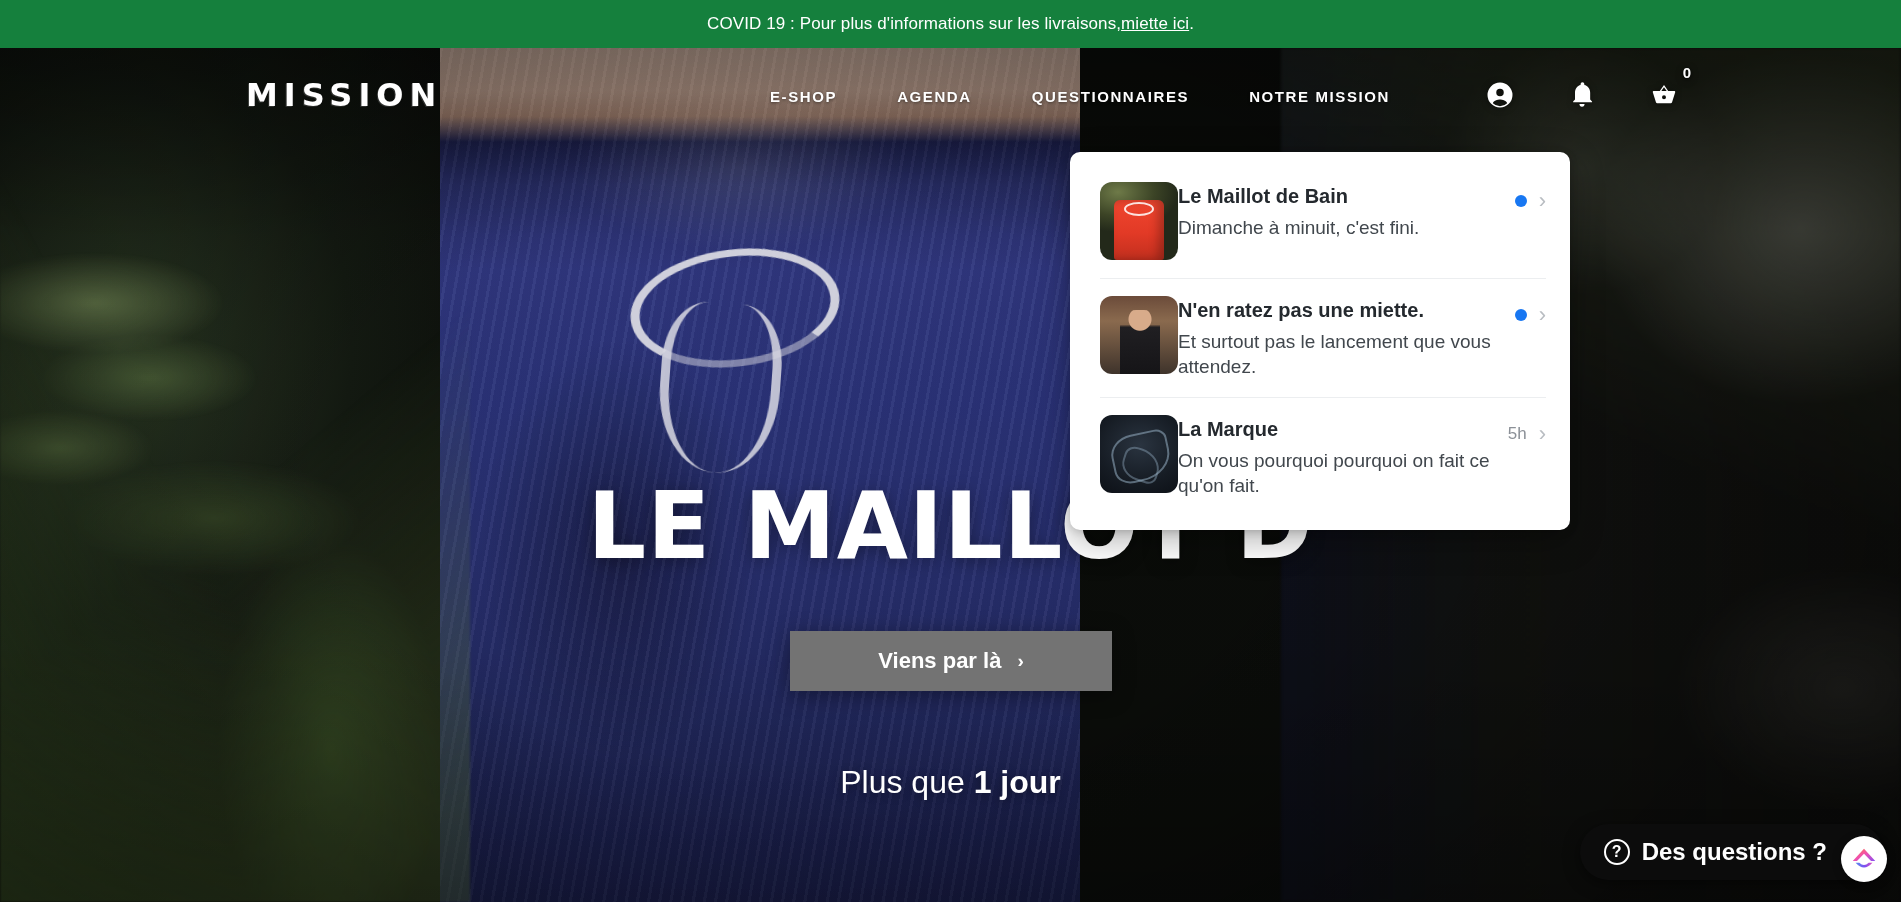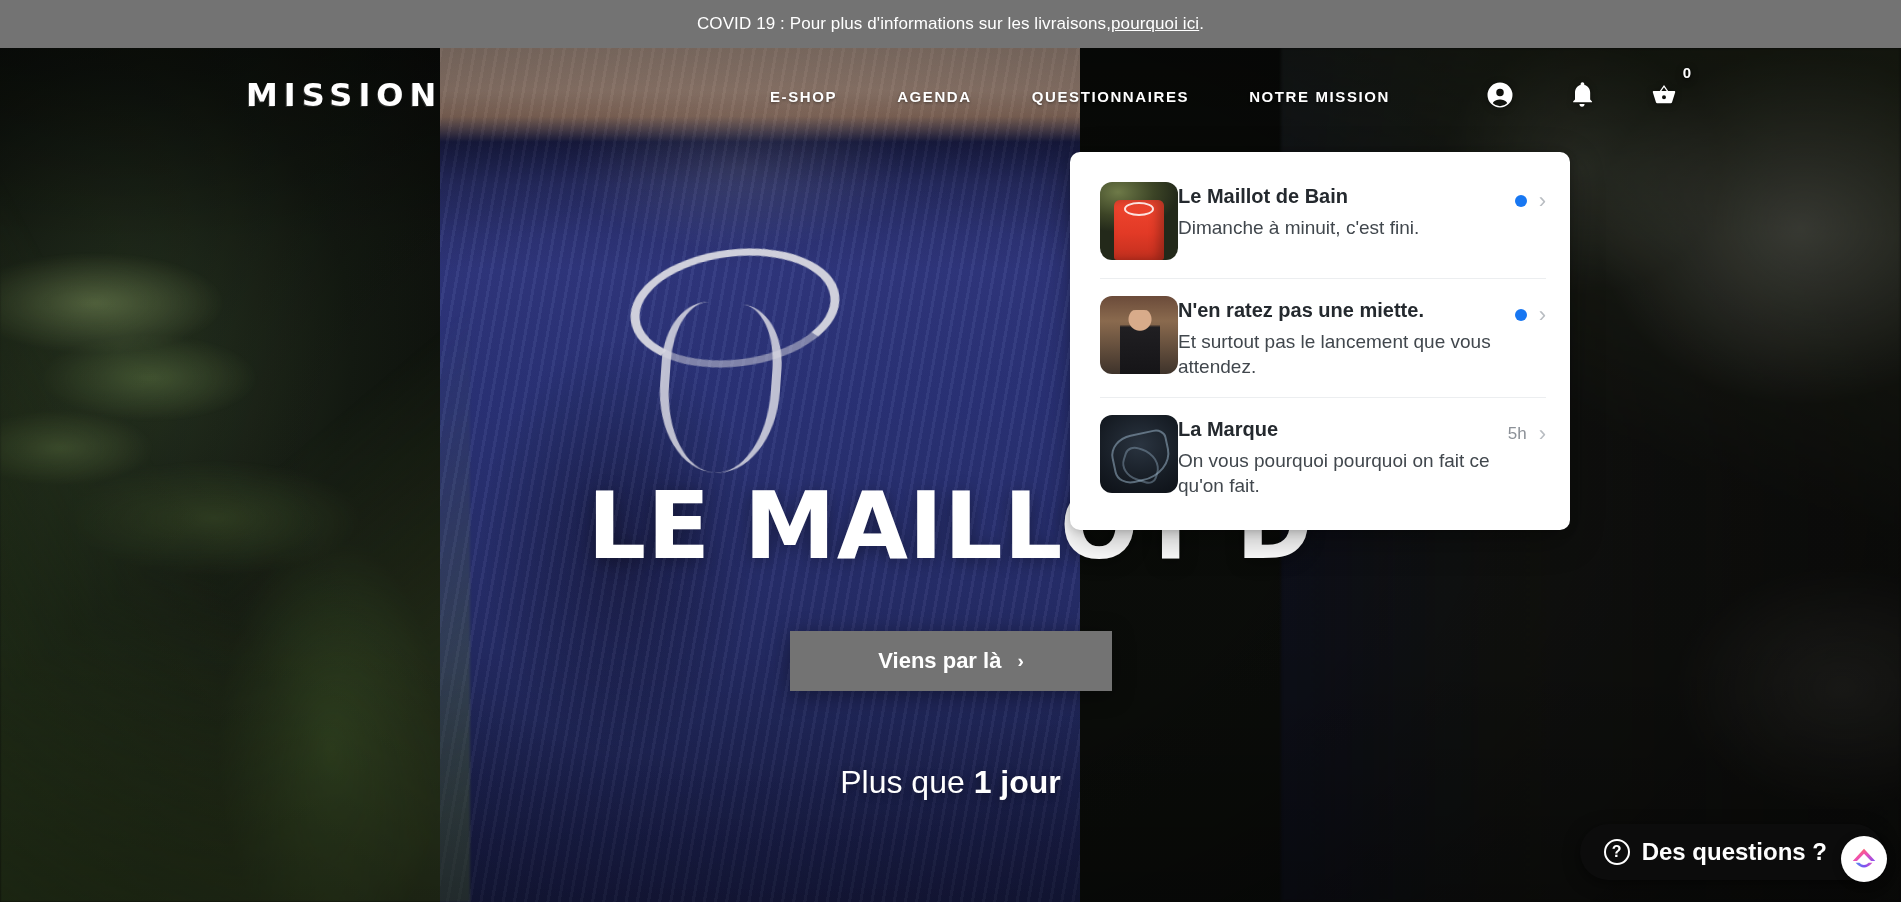--- a/index.html
+++ b/index.html
@@ -18,21 +18,21 @@
     height: 902px;
     overflow: hidden;
   }
 
   
   .covid-bar {
     position: absolute;
     top: 0; left: 0;
     width: 1901px;
     height: 48px;
-    background: #737373;
+    background: #15803d;
     color: #ffffff;
     display: flex;
     align-items: center;
     justify-content: center;
     font-size: 17px;
     letter-spacing: 0.1px;
     z-index: 60;
   }
   .covid-bar .covid-link {
     color: #ffffff;
@@ -429,21 +429,21 @@
     box-shadow: 0 2px 8px rgba(0,0,0,0.35);
   }
 </style>
 </head>
 <body>
 
 <div class="page">
 
   <div class="covid-bar">
     <span>COVID 19 : Pour plus d'informations sur les livraisons, </span>
-      <a class="covid-link">pourquoi ici</a>
+      <a class="covid-link">miette ici</a>
       <span>.</span>
   </div>
 
   <div class="hero">
     <div class="bg-base"></div>
     <div class="bg-person"></div>
     <div class="bg-drawstring"></div>
     <div class="bg-drawstring2"></div>
     <div class="bg-leaves-l"></div>
     <div class="bg-leaves-r"></div>

